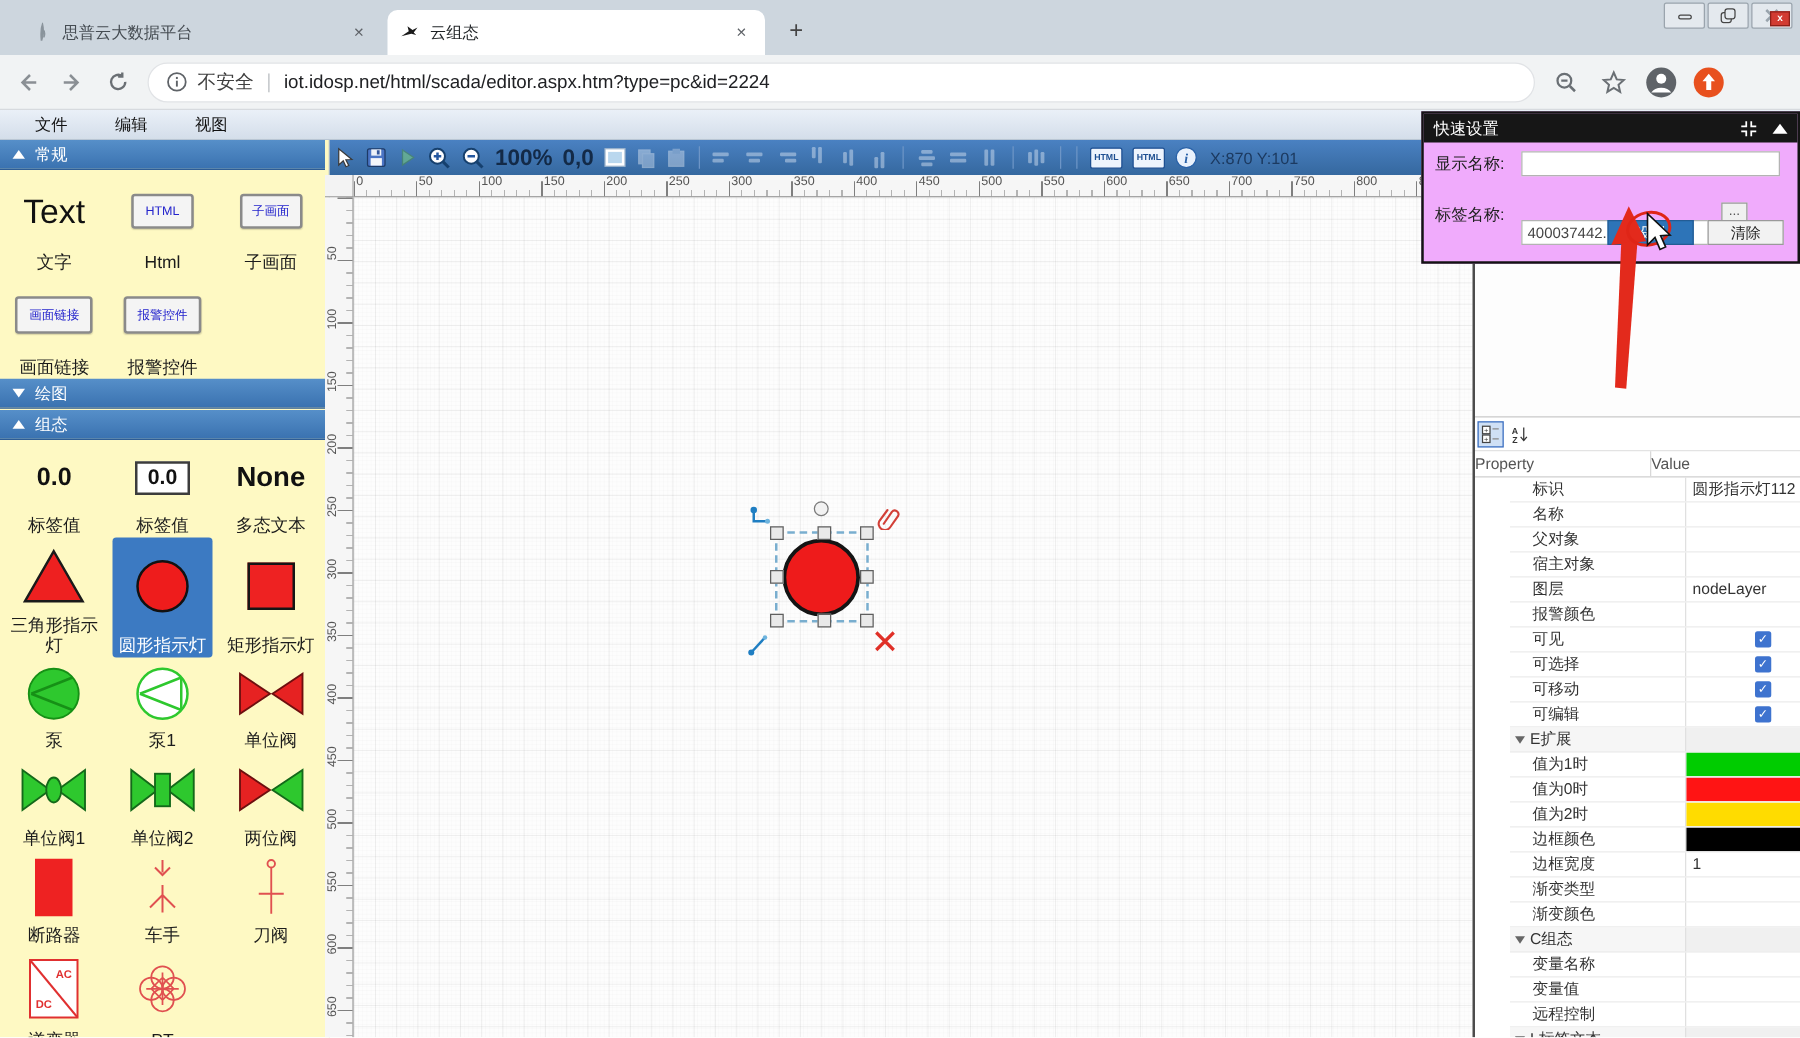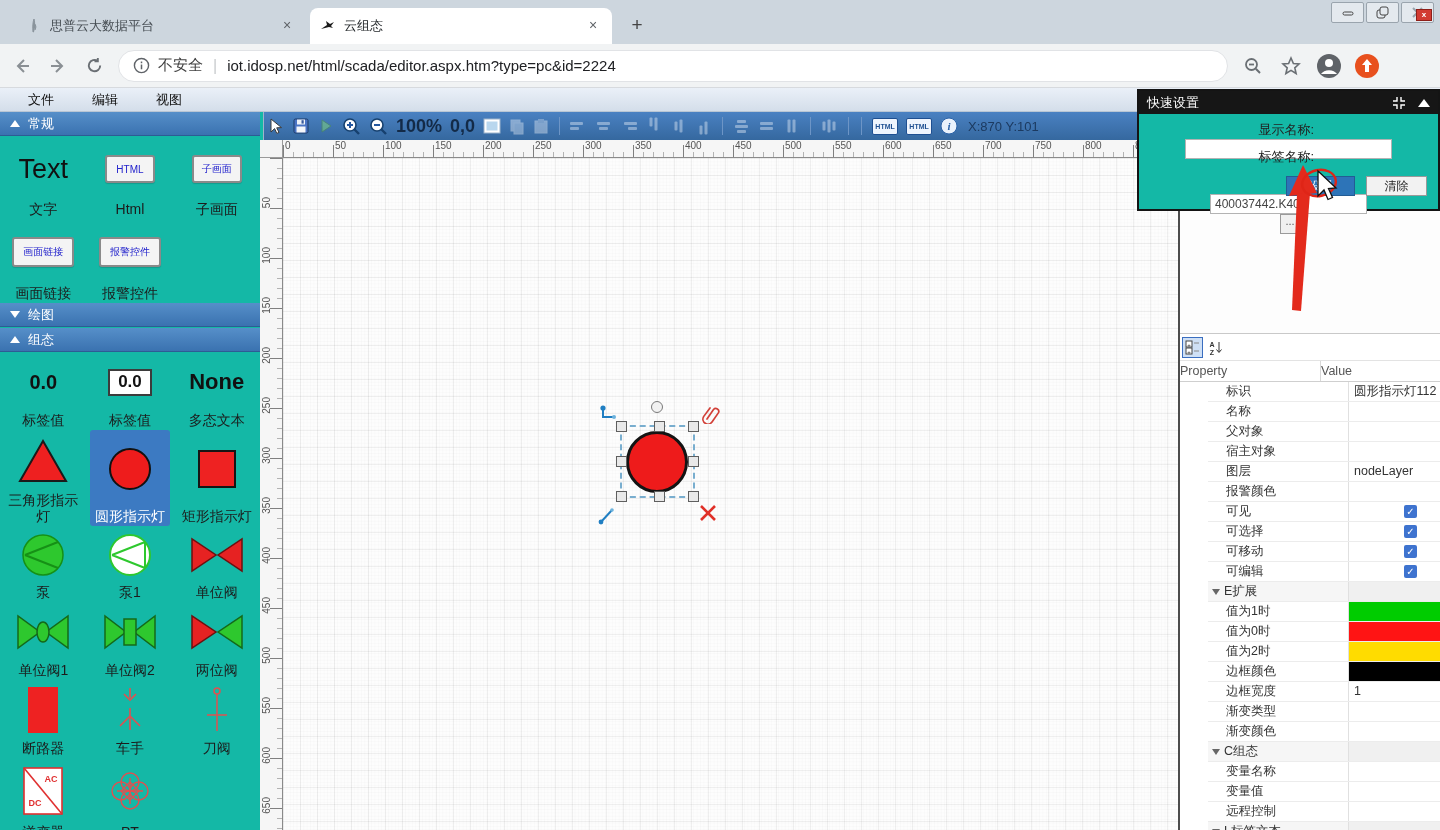--- a/index.html
+++ b/index.html
@@ -35,21 +35,21 @@
   .tb-sep { width:1px; height:18px; background:#6d95c6; margin:0 2px; }
   .dicon { width:17px; height:14px; display:inline-flex; flex-direction:column; justify-content:center; gap:2px; opacity:.45; }
   .dicon i { display:block; height:3px; background:#dfe9f6; border-radius:1px; }
   .dicon .b1 { width:13px; } .dicon .b2 { width:9px; }
   .a-l { align-items:flex-start; } .a-c { align-items:center; } .a-r { align-items:flex-end; }
   .rot90 { transform:rotate(90deg); }
   .htmlbadge { width:26px; height:17px; background:#eef4fd; border:1px solid #1e4f91; border-radius:2px; color:#1e4f91; font-size:7px; font-weight:bold; display:flex; align-items:center; justify-content:center; letter-spacing:0; }
   #coords { font-size:13px; color:#1c3a60; margin-left:2px; }
 
   
-  #sidebar { position:absolute; left:0; top:112px; width:264px; height:718px; background:#14b8a6; border-right:1px solid #9fb4ca; overflow:hidden; }
+  #sidebar { position:absolute; left:0; top:112px; width:264px; height:718px; background:#fef9c3; border-right:1px solid #9fb4ca; overflow:hidden; }
   .sec-h { position:absolute; left:0; width:260px; height:24px; background:linear-gradient(#568fc9,#3a72b0); color:#fff; font-size:13px; display:flex; align-items:center; padding-left:10px; border-bottom:1px solid #2d5c94; }
   .tri-up, .tri-down { width:0; height:0; margin-right:8px; }
   .tri-up { border-left:5px solid transparent; border-right:5px solid transparent; border-bottom:7px solid #fff; }
   .tri-down { border-left:5px solid transparent; border-right:5px solid transparent; border-top:7px solid #fff; }
   #sec-general { position:absolute; left:0; top:25px; width:260px; height:166px; display:grid; grid-template-columns:1fr 1fr 1fr; grid-template-rows:82px 84px; justify-items:center; }
   #sec-zutai { position:absolute; left:0; top:240px; width:260px; height:478px; display:grid; grid-template-columns:1fr 1fr 1fr; grid-template-rows:78px 96px 76px 78px 78px 84px; justify-items:center; }
   .tile { width:80px; display:flex; flex-direction:column; align-items:center; justify-content:flex-end; padding-bottom:2px; border-radius:3px; }
   .tile .glyph { flex:1; display:flex; align-items:center; justify-content:center; }
   .tile .tlabel { font-size:14px; color:#1c1c1c; text-align:center; line-height:16px; }
   .tile.selected { background:#3c7ac2; }
@@ -105,25 +105,25 @@
   .prow .cell-l { flex:0 0 140px; padding-left:18px; line-height:19px; color:#333; white-space:nowrap; overflow:hidden; }
   .prow .cell-r { flex:1; border-left:1px solid #e0e0e0; line-height:19px; color:#333; padding-left:5px; position:relative; white-space:nowrap; overflow:hidden; }
   .prow.group { background:#f6f6f6; }
   .prow.group .cell-l { padding-left:16px; position:relative; }
   .prow.group .gtri { position:absolute; left:4px; top:7px; width:0; height:0; border-left:4px solid transparent; border-right:4px solid transparent; border-top:6px solid #666; }
   .chk { position:absolute; left:55px; top:3px; width:13px; height:13px; background:#3e73cf; border-radius:2px; color:#fff; font-size:10px; line-height:13px; text-align:center; }
   .chk::after { content:"✓"; }
   .swatch { position:absolute; left:0; top:0; right:0; bottom:0; }
 
   
-  #qsdialog { position:absolute; left:1137px; top:89px; width:303px; height:122px; background:#14b8a6; border:2px solid #141414; z-index:50; }
+  #qsdialog { position:absolute; left:1137px; top:89px; width:303px; height:122px; background:#f0abfc; border:2px solid #141414; z-index:50; }
   #qs-title { height:23px; background:#161616; color:#fff; font-size:13px; display:flex; align-items:center; padding:0 8px; }
   #qs-title .sp { flex:1; }
   #qs-title .t-up { width:0; height:0; border-left:6px solid transparent; border-right:6px solid transparent; border-bottom:8px solid #fff; margin-left:12px; }
-  .qs-row { position:absolute; left:0; width:100%; display:flex; align-items:center;flex-direction:column; }
+  .qs-row { position:absolute; left:0; width:100%; display:flex; align-items:center; }
   .qs-label { width:78px; padding-left:9px; font-size:13px; color:#222; }
   .qs-input { height:20px; border:1px solid #b3b3b3; background:#fff; font-size:12px; color:#444; padding:0 4px; font-family:"Liberation Sans",sans-serif; }
   #qs-browse { width:21px; height:20px; border:1px solid #9a9a9a; background:#f0f0f0; font-size:11px; color:#555; line-height:12px; text-align:center; margin-left:3px; }
   #qs-set { position:absolute; left:147px; top:85px; width:69px; height:20px; background:#2d74b8; color:#fff; border:1px solid #235c94; font-size:12px; text-align:center; line-height:18px; }
   #qs-clear { position:absolute; left:227px; top:85px; width:61px; height:20px; background:#f2f2f2; color:#222; border:1px solid #9a9a9a; font-size:12px; text-align:center; line-height:18px; }
 
   #annot { position:absolute; left:0; top:0; width:1440px; height:830px; z-index:60; pointer-events:none; }
 </style>
 </head>
 <body>

